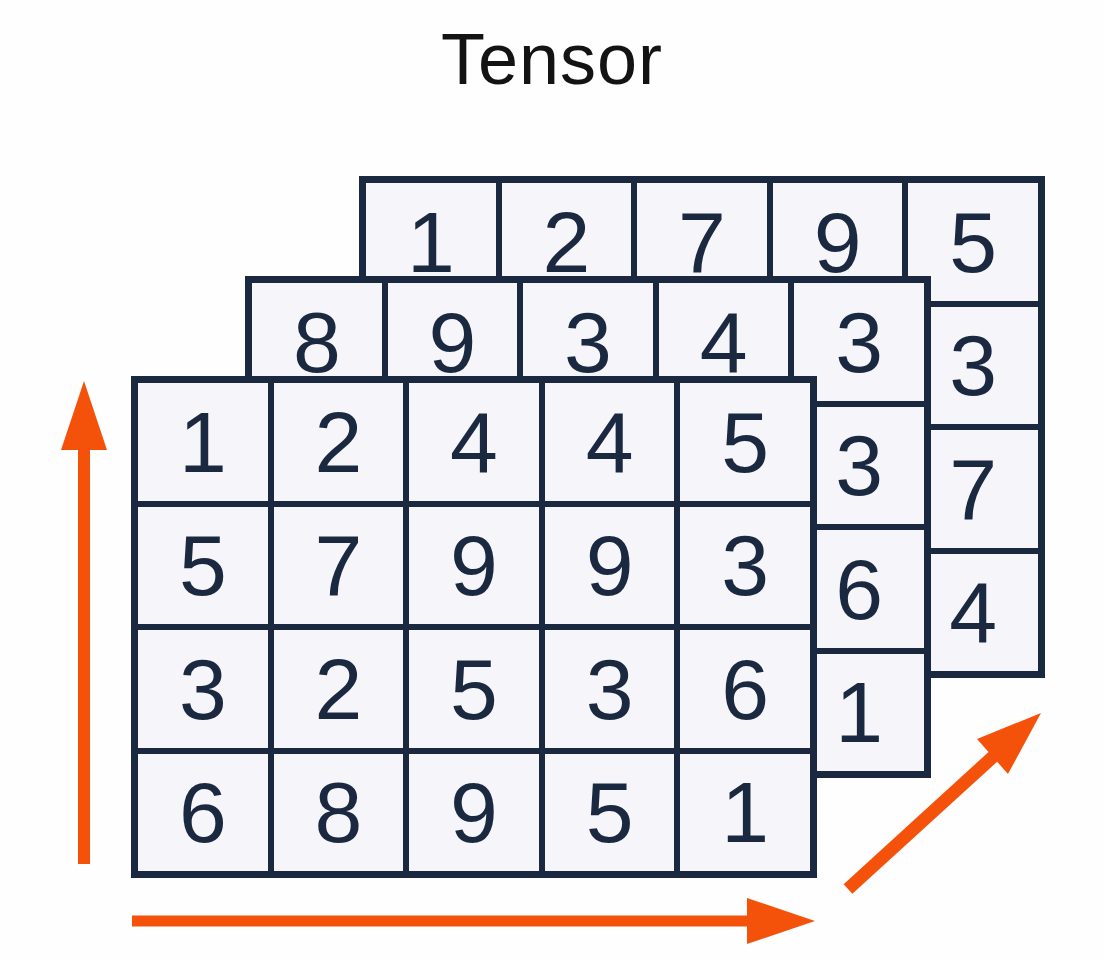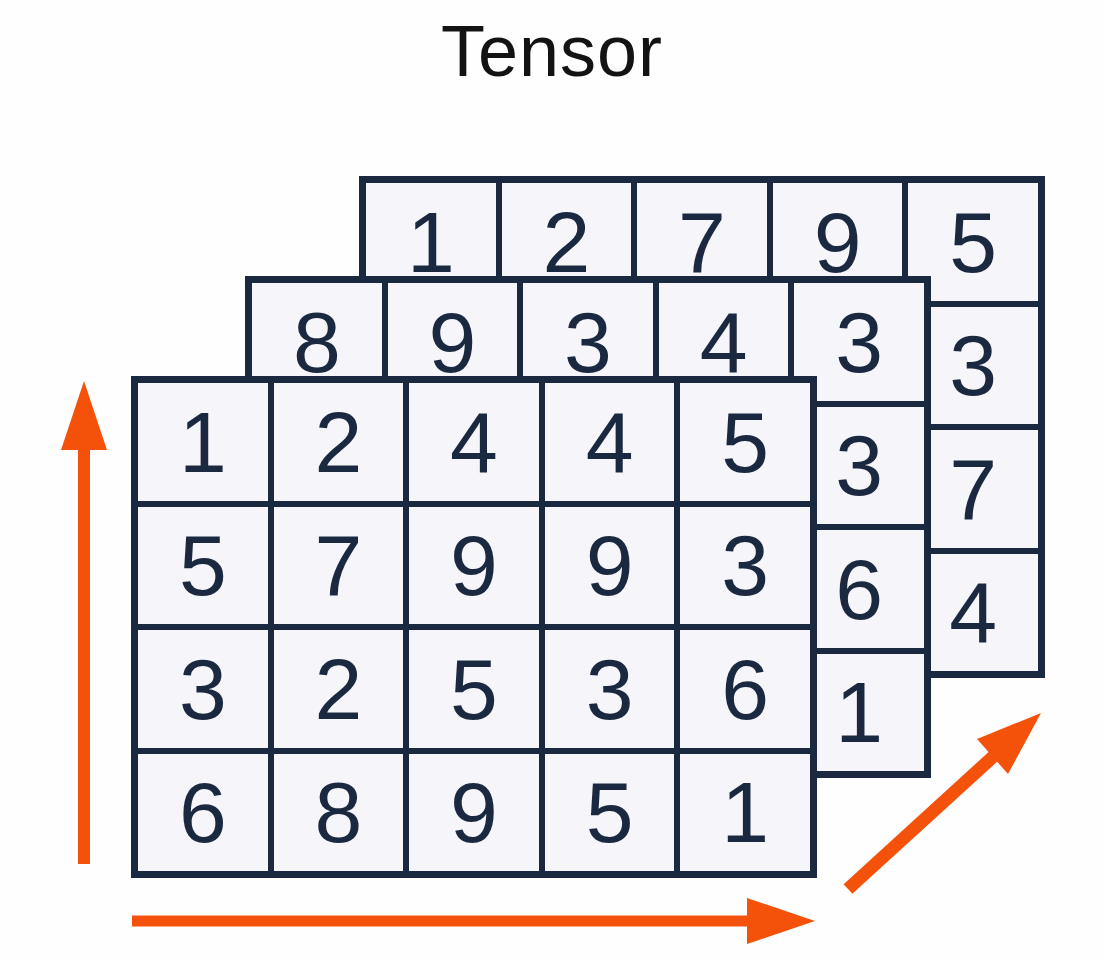--- a/index.html
+++ b/index.html
@@ -10,21 +10,21 @@
   }
   .canvas {
     position: relative;
     width: 1104px;
     height: 960px;
     background: #fefefe;
     overflow: hidden;
   }
   .title {
     position: absolute;
-    top: 10px;
+    top: 18px;
     left: 0;
     width: 1104px;
     text-align: center;
     font-size: 72px;
     font-weight: 500;
     letter-spacing: 1px;
     color: #131313;
     user-select: none;
   }
   .layer {

